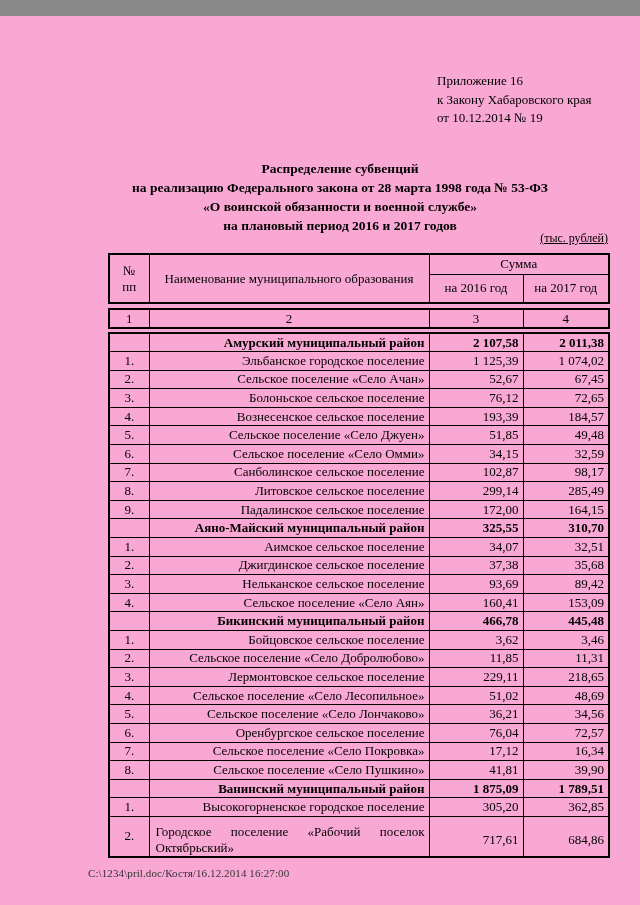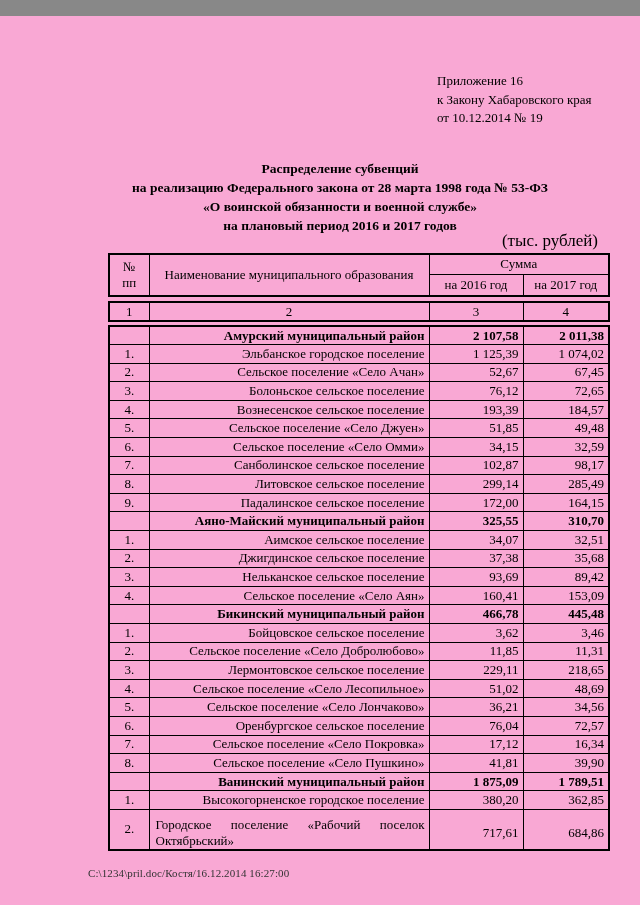--- a/index.html
+++ b/index.html
@@ -27,23 +27,24 @@
     left: 35px;
     top: 143px;
     width: 610px;
     text-align: center;
     font-weight: bold;
     font-size: 13.5px;
     line-height: 19px;
   }
   .units {
     position: absolute;
-    right: 42px;
+    right: 32px;
     top: 215px;
-    font-size: 17px;
+    font-size: 12px;
+    text-decoration: underline;
   }
   .table-area {
     position: absolute;
     left: 108px;
     top: 237px;
     width: 501px;
   }
   table.t {
     border-collapse: collapse;
     table-layout: fixed;
@@ -58,21 +59,21 @@
     overflow: hidden;
   }
   .col-num  { width: 40px; }
   .col-name { width: 280px; }
   .col-v16  { width: 94px; }
   .col-v17  { width: 86px; }
 
   .head td { text-align: center; vertical-align: middle; }
   .head .h-num { white-space: pre-line; }
   .head .h-sum { height: 20px; }
-  .head .h-year { height: 22px; }
+  .head .h-year { height: 29px; }
 
   .numrow { margin-top: 4px; }
   .numrow td { height: 19px; text-align: center; }
 
   .body-t { margin-top: 3px; }
   .body-t td { height: 18.6px; }
   .body-t .c-num { text-align: center; }
   .body-t .c-name { text-align: right; padding-left: 6px; }
   .body-t .c-val { text-align: right; padding-right: 4px; }
   .body-t tr.bold td { font-weight: bold; }
@@ -303,21 +304,21 @@
           </tr>
           <tr class="bold">
             <td class="c-num"></td>
             <td class="c-name">Ванинский муниципальный район</td>
             <td class="c-val">1 875,09</td>
             <td class="c-val">1 789,51</td>
           </tr>
           <tr>
             <td class="c-num">1.</td>
             <td class="c-name">Высокогорненское городское поселение</td>
-            <td class="c-val">380,20</td>
+            <td class="c-val">305,20</td>
             <td class="c-val">362,85</td>
           </tr>
           <tr class="tall">
             <td class="c-num">2.</td>
             <td class="c-name">Городское поселение «Рабочий поселок Октябрьский»</td>
             <td class="c-val">717,61</td>
             <td class="c-val">684,86</td>
           </tr>
         </tbody>
     </table>

